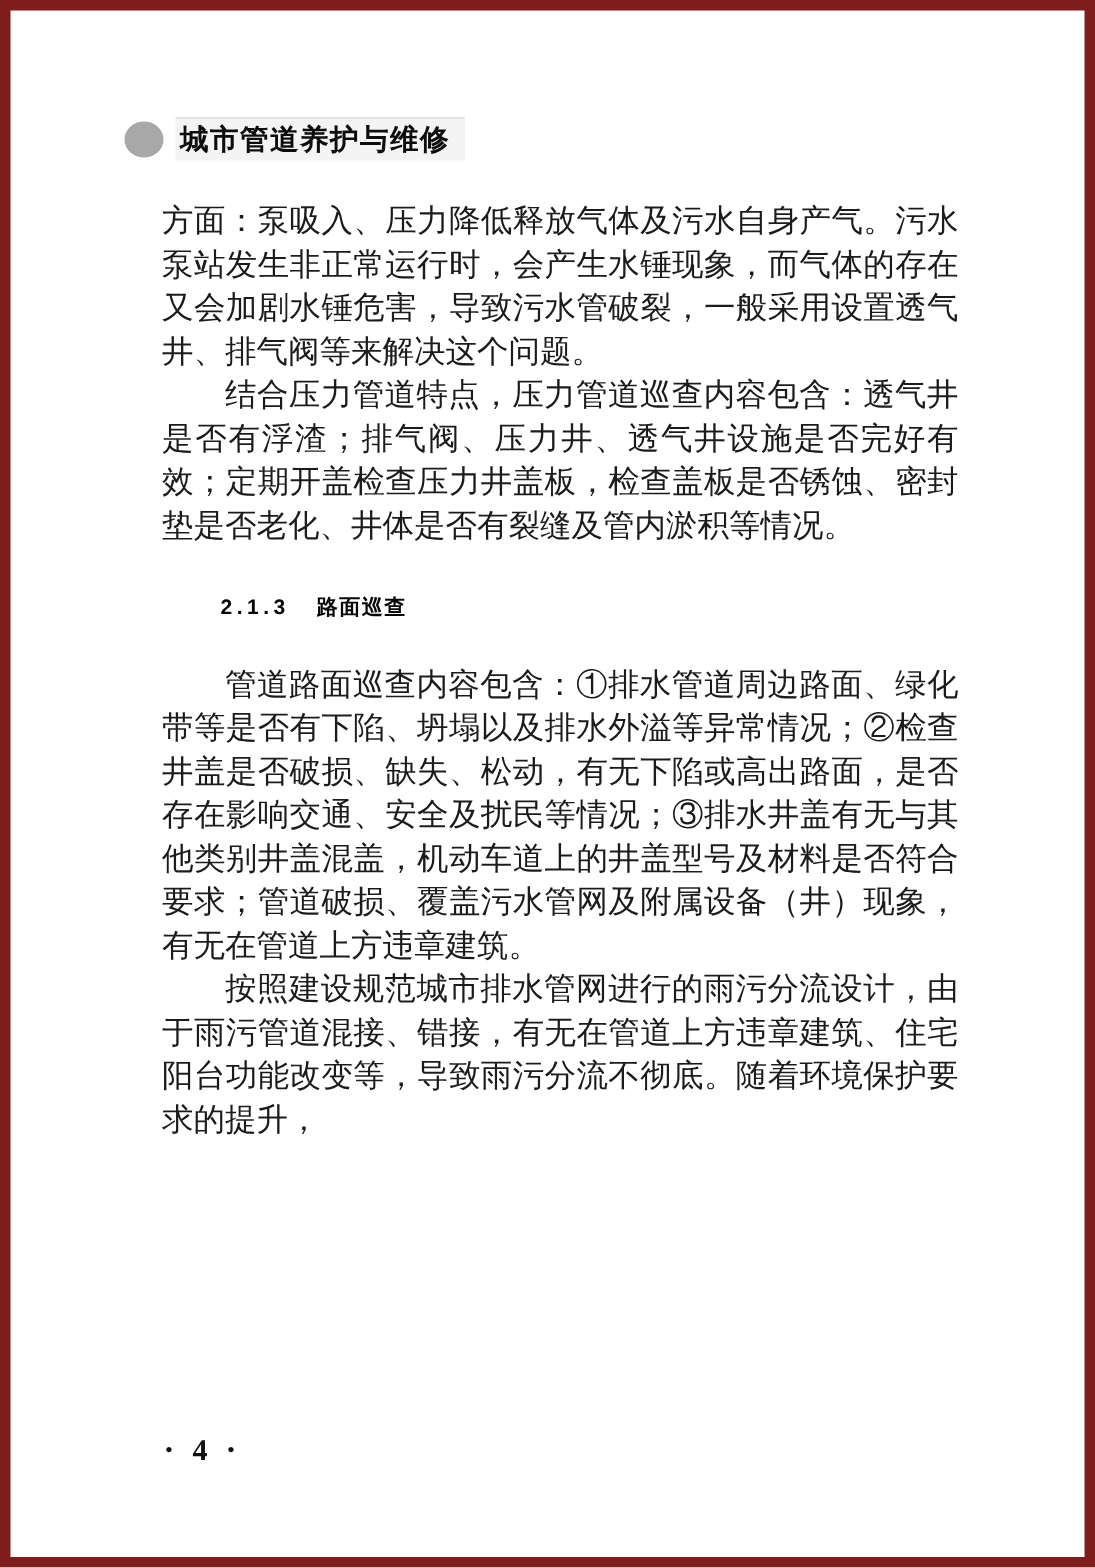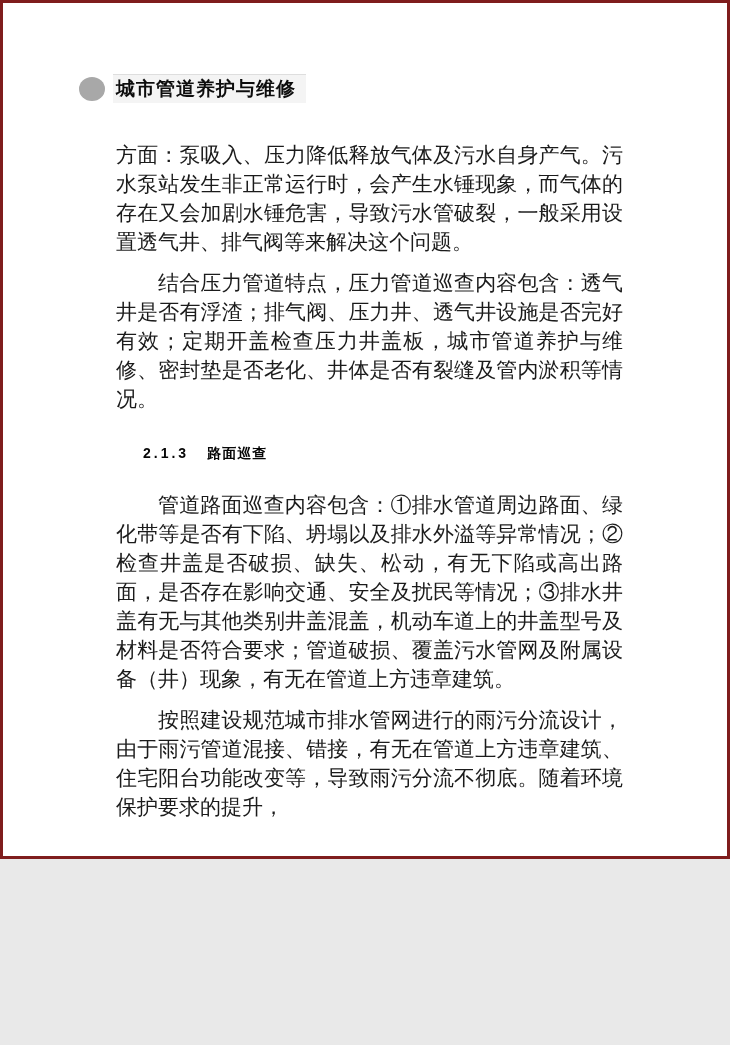--- a/index.html
+++ b/index.html
@@ -4,24 +4,24 @@
 <style>
   html, body {
     margin: 0;
     padding: 0;
     background: #e9e9e9;
     font-family: "Liberation Serif", "DejaVu Serif", serif;
   }
   .page {
     position: relative;
     width: 730px;
-    height: 859px;
+    height: 1045px;
     box-sizing: border-box;
     background: #ffffff;
-    border: 3px solid #7f1d1d;
+    border: 7px solid #7f1d1d;
     overflow: hidden;
   }
   
   .header {
     position: absolute;
     top: 71px;
     left: 76px;
     display: flex;
     align-items: center;
   }
@@ -54,21 +54,21 @@
     position: absolute;
     top: 126px;
     left: 101px;
     width: 531px;
     font-size: 21px;
     line-height: 29px;
     color: #1b1b1b;
     text-align: justify;
   }
   .body-text p {
-    margin: 12px;
+    margin: 0;
     text-indent: 2em;
     word-break: break-all;
   }
   .body-text p.continuation {
     text-indent: 0;
   }
   .section-heading {
     font-family: "Liberation Sans", "DejaVu Sans", sans-serif;
     font-size: 14px;
     font-weight: bold;
@@ -111,21 +111,21 @@
 
   <div class="header">
     <span class="header-ellipse"></span>
     <div class="title-strip">
       <span class="book-title">城市管道养护与维修</span>
     </div>
   </div>
 
   <div class="body-text">
     <p class="continuation">方面：泵吸入、压力降低释放气体及污水自身产气。污水泵站发生非正常运行时，会产生水锤现象，而气体的存在又会加剧水锤危害，导致污水管破裂，一般采用设置透气井、排气阀等来解决这个问题。</p>
-    <p>结合压力管道特点，压力管道巡查内容包含：透气井是否有浮渣；排气阀、压力井、透气井设施是否完好有效；定期开盖检查压力井盖板，城市管道养护与维修、密封垫是否老化、井体是否有裂缝及管内淤积等情况。</p>
+    <p>结合压力管道特点，压力管道巡查内容包含：透气井是否有浮渣；排气阀、压力井、透气井设施是否完好有效；定期开盖检查压力井盖板，检查盖板是否锈蚀、密封垫是否老化、井体是否有裂缝及管内淤积等情况。</p>
 
     <div class="section-heading">
       <span class="sec-num">2.1.3</span><span class="sec-title">路面巡查</span>
     </div>
 
     <p>管道路面巡查内容包含：①排水管道周边路面、绿化带等是否有下陷、坍塌以及排水外溢等异常情况；②检查井盖是否破损、缺失、松动，有无下陷或高出路面，是否存在影响交通、安全及扰民等情况；③排水井盖有无与其他类别井盖混盖，机动车道上的井盖型号及材料是否符合要求；管道破损、覆盖污水管网及附属设备（井）现象，有无在管道上方违章建筑。</p>
 
 
     <p>按照建设规范城市排水管网进行的雨污分流设计，由于雨污管道混接、错接，有无在管道上方违章建筑、住宅阳台功能改变等，导致雨污分流不彻底。随着环境保护要求的提升，</p>
   </div>

